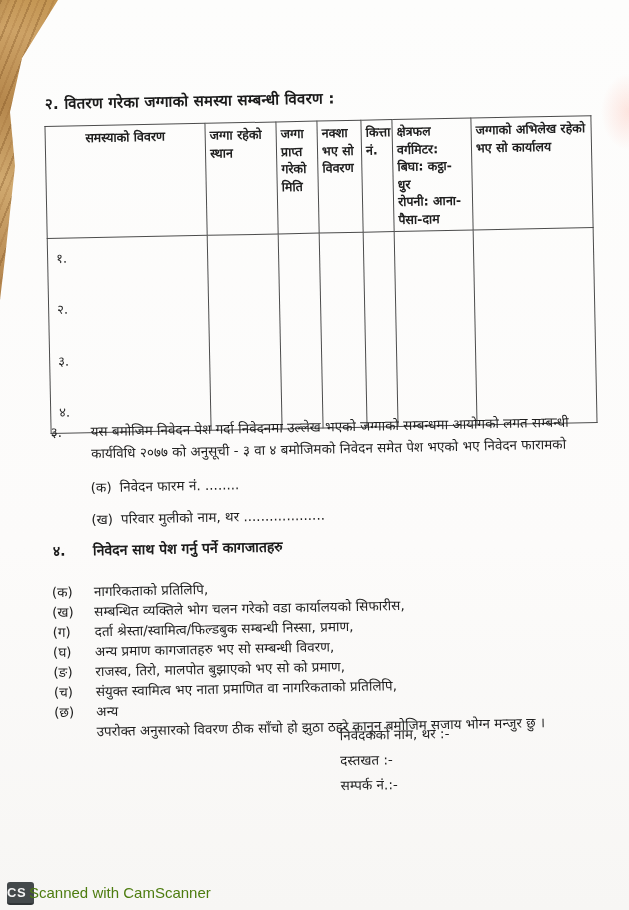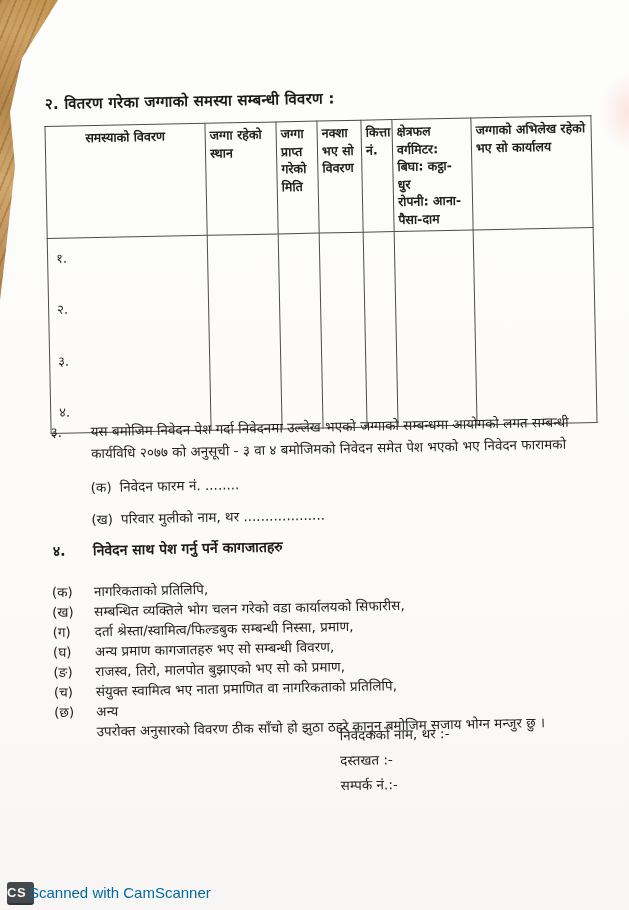--- a/index.html
+++ b/index.html
@@ -76,21 +76,21 @@
     font-size:13.5px;line-height:25px;color:#1f1f1f;
   }
   .cs-badge{
     position:absolute;left:7px;top:882px;width:27px;height:21px;
     background:#44494b;border-bottom:2px solid #303436;border-radius:3px;
     color:#f4f4f4;font-weight:700;font-size:13px;line-height:21px;
     font-family:"Liberation Sans",sans-serif;letter-spacing:.5px;
   }
   .cs-text{
     position:absolute;left:29px;top:884px;
-    font-family:"Liberation Sans",sans-serif;font-size:15px;color:#0369a1;
+    font-family:"Liberation Sans",sans-serif;font-size:15px;color:#4d7c0f;
   }
 </style>
 </head>
 <body>
 
 <div class="wood"></div>
 <div class="wood-shadow"></div>
 
 <div class="sheet">
 

